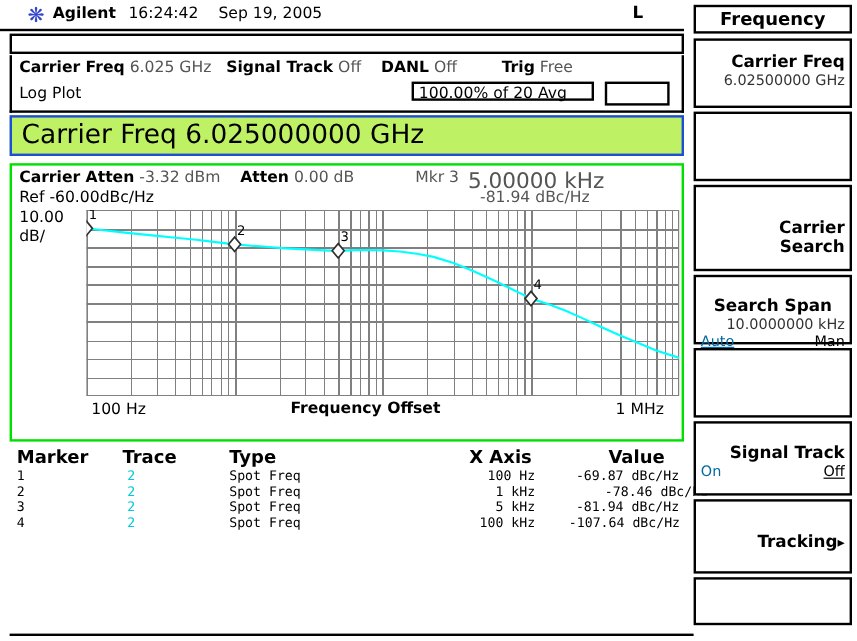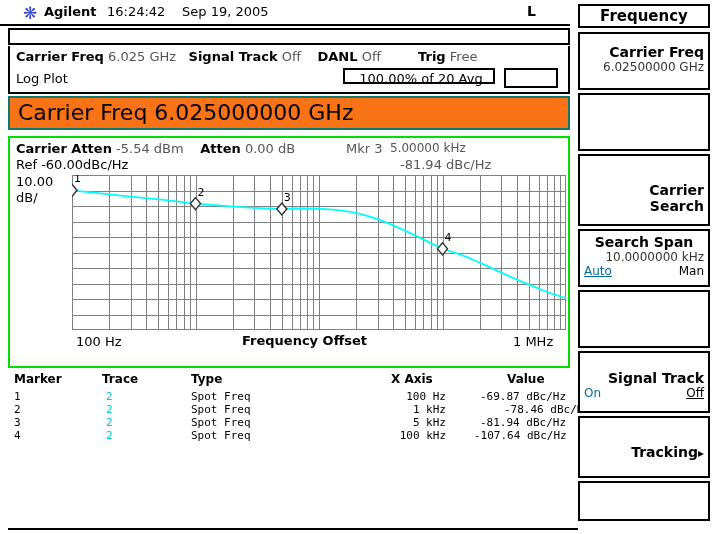--- a/index.html
+++ b/index.html
@@ -28,50 +28,50 @@
             border:2px solid #000;background:#fff;box-sizing:border-box;}
 
   .infobox{position:absolute;left:0;top:18px;width:562px;height:48px;
            border:2px solid #000;border-top:none;background:#fff;box-sizing:border-box;}
   .ln1{position:absolute;left:6px;top:3px;white-space:nowrap;font-size:13px;}
   .ln2{position:absolute;left:6px;top:25px;white-space:nowrap;font-size:13px;}
   .bold{font-weight:bold;color:#000;}
   .gray{color:#555;}
   .avgbox{position:absolute;left:333px;top:22px;width:152px;height:16px;
           border:2px solid #000;background:#fff;box-sizing:border-box;
-          font-size:13px;padding-left:4px;line-height:17px;white-space:nowrap;text-align:center;}
+          font-size:13px;padding-left:4px;line-height:17px;white-space:nowrap;}
   .blankbox{position:absolute;left:494px;top:22px;width:54px;height:20px;
             border:2px solid #000;background:#fff;box-sizing:border-box;}
 
   .freqbox{position:absolute;left:0;top:68px;width:562px;height:34px;
-           border:2px solid #0f766e;background:#f97316;box-sizing:border-box;}
+           border:2px solid #1d4ed8;background:#bef264;box-sizing:border-box;}
   .freqtext{position:absolute;left:8px;top:2px;font-size:22px;color:#000;white-space:nowrap;
             font-family:"DejaVu Sans","Liberation Sans",sans-serif;}
 
   
   .graphblock{position:absolute;left:0;top:108px;width:562px;height:232px;
               border:2px solid #00e000;background:#fff;box-sizing:border-box;}
   .ghdr1{position:absolute;left:6px;top:3px;font-size:13px;white-space:nowrap;}
-  .ghdr1r{position:absolute;left:380px;top:3px;font-size:12px;white-space:nowrap;}
+  .ghdr1r{position:absolute;left:380px;top:3px;font-size:18px;white-space:nowrap;}
   .ghdr1m{position:absolute;left:292px;top:3px;font-size:13px;white-space:nowrap;margin-left:44px;}
   .ghdr2{position:absolute;left:6px;top:19px;font-size:13px;white-space:nowrap;}
   .ghdr2r{position:absolute;left:390px;top:19px;font-size:13px;white-space:nowrap;}
   .scale1{position:absolute;left:6px;top:36px;font-size:13px;}
   .scale2{position:absolute;left:6px;top:52px;font-size:13px;}
 
   .plotwrap{position:absolute;left:62px;top:37px;width:494px;height:155px;}
   .plotwrap svg{display:block;}
 
   .xlabL{position:absolute;left:66px;top:196px;font-size:13px;color:#000;}
   .xlabC{position:absolute;left:232px;top:195px;font-size:13px;font-weight:bold;color:#000;}
   .xlabR{position:absolute;left:503px;top:196px;font-size:13px;color:#000;}
 
   
   .mtable{position:absolute;left:0;top:344px;width:562px;height:92px;font-size:12px;}
-  .mhdr{position:absolute;top:0;font-weight:bold;font-size:12px;color:#000;}
+  .mhdr{position:absolute;top:0;font-weight:bold;font-size:15px;color:#000;}
   .mrow{position:absolute;font-family:"DejaVu Sans Mono","Liberation Mono",monospace;
         font-size:11px;color:#000;white-space:pre;}
   .trc{color:#00c8d8;}
 
   
   .cpbox{position:absolute;left:4px;top:504px;width:566px;height:24px;
          border:2px solid #000;background:#fff;box-sizing:border-box;}
   .cptext{position:absolute;left:8px;top:2px;font-size:14px;font-weight:bold;color:#00e000;
           white-space:nowrap;}
   .cpline{position:absolute;left:0;top:500px;width:570px;height:2px;background:#000;}
@@ -130,21 +130,21 @@
     </div>
 
     <div class="freqbox">
       <div class="freqtext">Carrier Freq 6.025000000 GHz</div>
     </div>
 
     <div class="graphblock">
 
       <div class="ghdr1">
         <span class="bold">Carrier Atten</span>
-        <span class="gray">-5.54 dBm</span>
+        <span class="gray">-3.32 dBm</span>
         &nbsp;&nbsp;
         <span class="bold">Atten</span>
         <span class="gray">0.00 dB</span>
       </div>
       <div class="ghdr1m gray">Mkr 3</div>
       <div class="ghdr1r gray">5.00000 kHz</div>
       <div class="ghdr2">Ref -60.00dBc/Hz</div>
       <div class="ghdr2r gray">-81.94 dBc/Hz</div>
       <div class="scale1">10.00</div>
       <div class="scale2">dB/</div>
@@ -261,21 +261,21 @@
     </div>
 
     <div class="sk" style="top:91px;height:58px;"></div>
 
     <div class="sk" style="top:152px;height:72px;">
       <div class="skmain" style="margin-top:26px;padding-left:40px;">Carrier</div>
       <div class="skmain">Search</div>
     </div>
 
     <div class="sk" style="top:227px;height:58px;">
-      <div class="skmain c" style="margin-top:3px;">Search Span</div>
+      <div class="skmain c" style="margin-top:16px;">Search Span</div>
       <div class="skval">10.0000000 kHz</div>
       <div class="skrow">
         <span class="skleft ul">Auto</span>
         <span class="skright">Man</span>
       </div>
     </div>
 
     <div class="sk" style="top:288px;height:58px;"></div>
 
     <div class="sk" style="top:349px;height:62px;">

